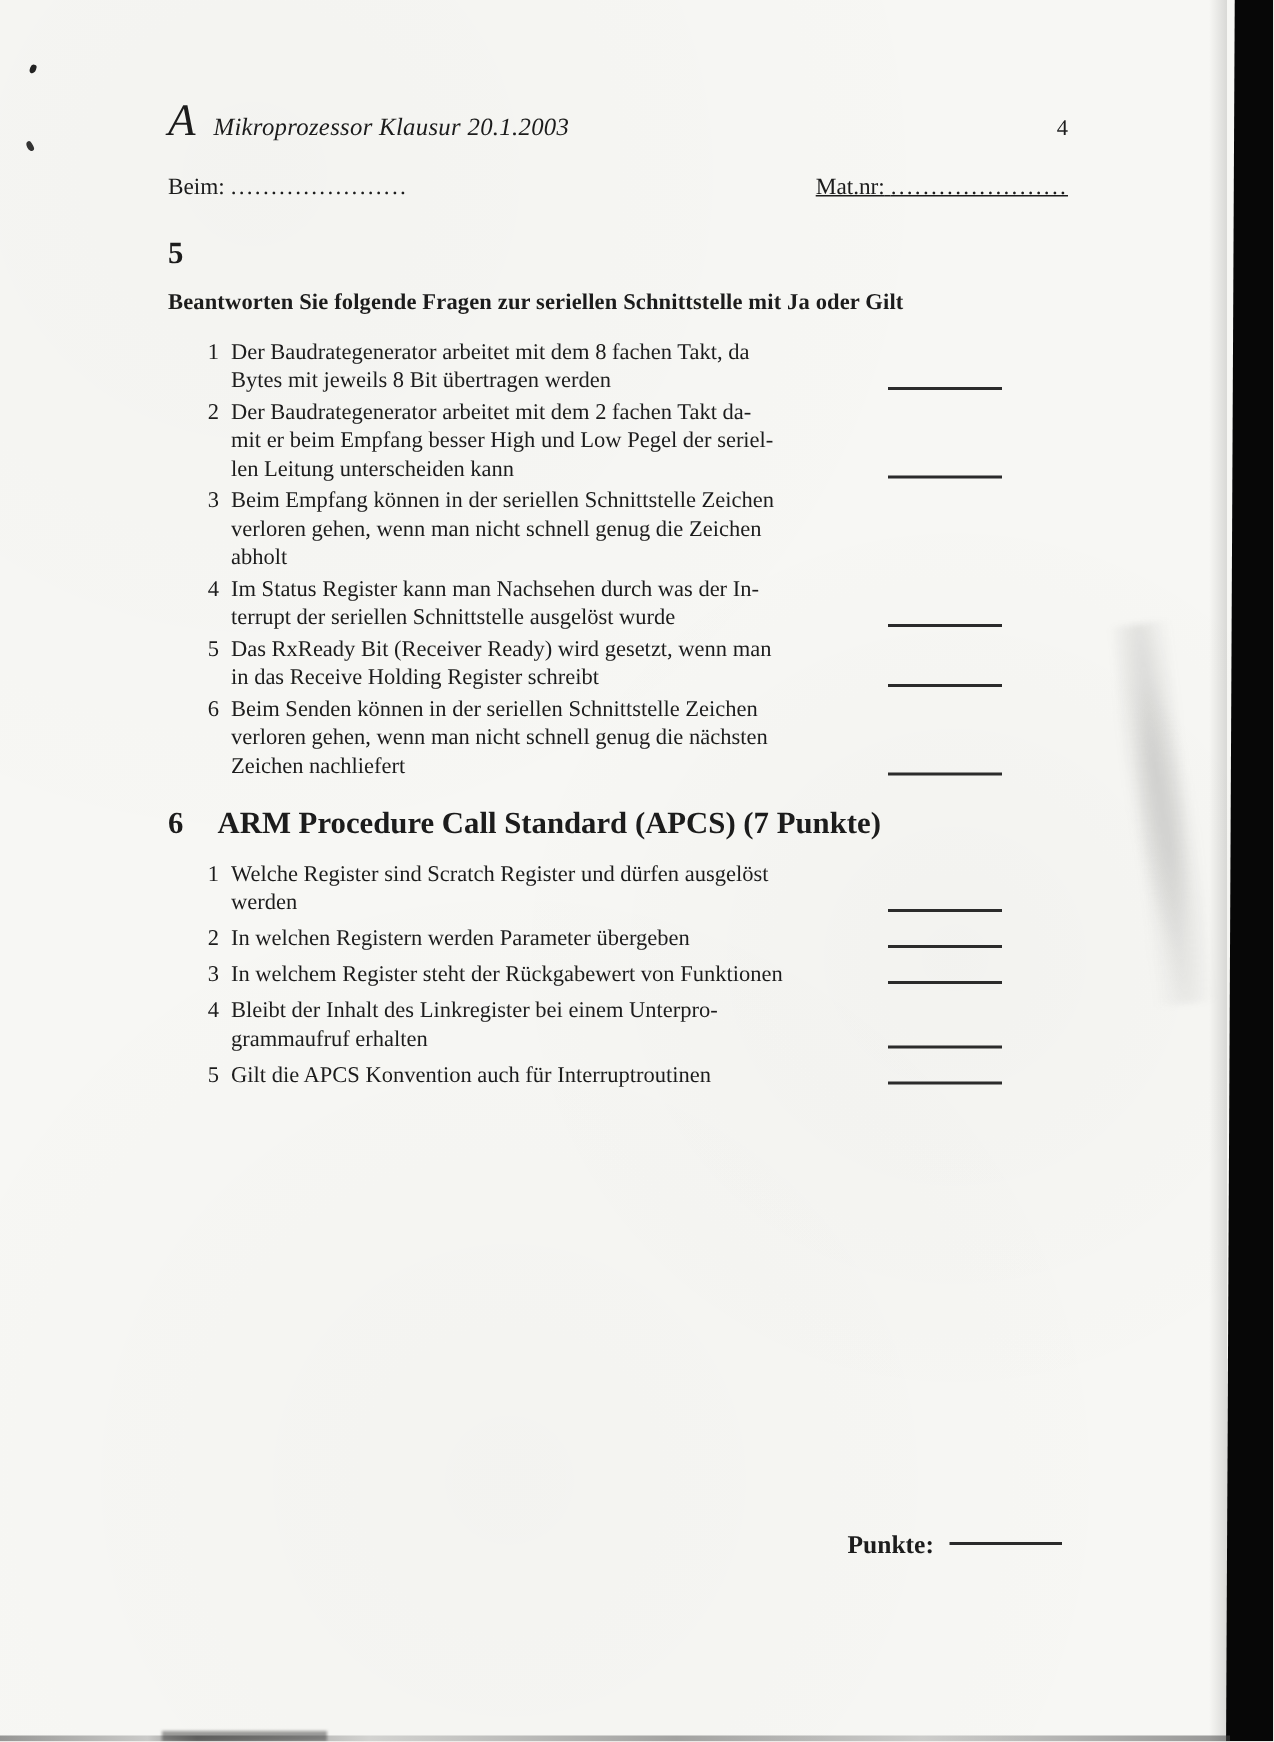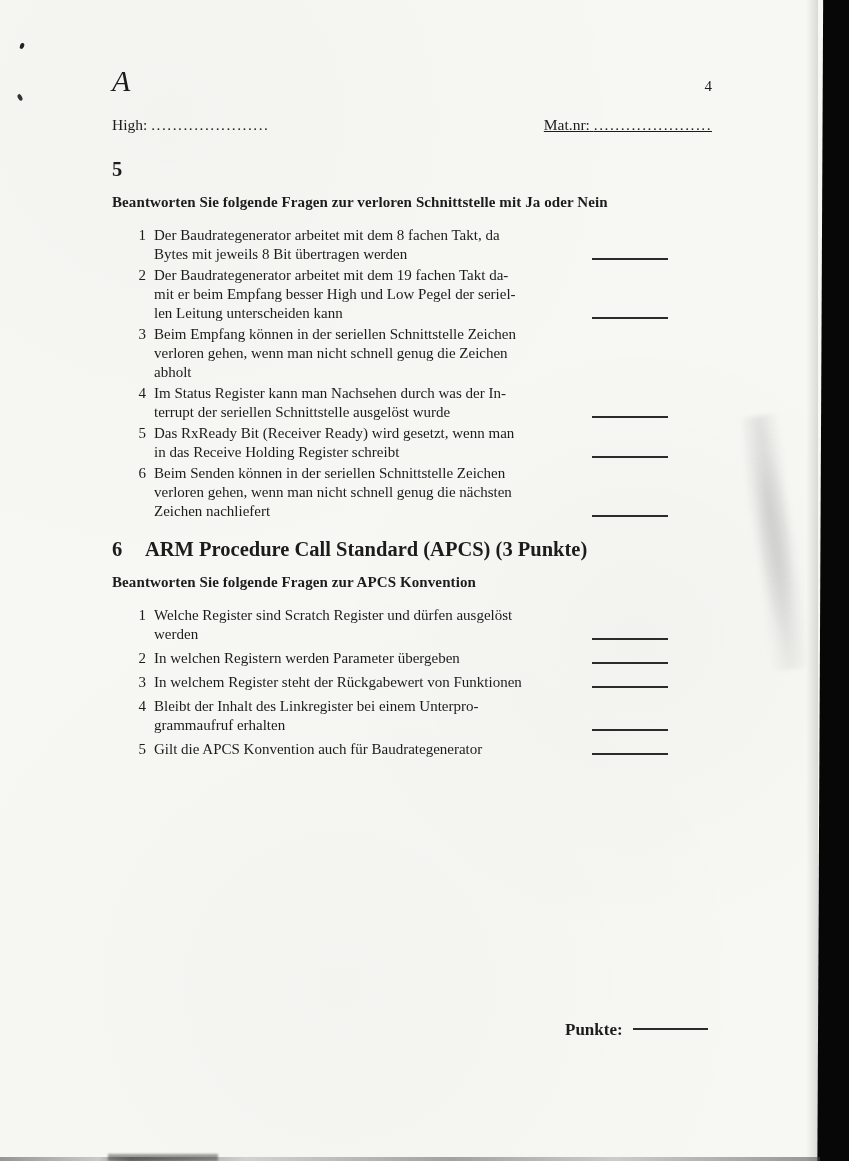--- a/index.html
+++ b/index.html
@@ -97,48 +97,49 @@
 <div class="page">
 
   <div class="bleed"></div>
   <div class="speck1"></div>
   <div class="speck2"></div>
 
   <div class="content">
 
     <div class="hdr">
       <span class="version-letter">A</span>
+      <span class="hdr-title">Mikroprozessor Klausur 20.1.2003</span>
       <span class="hdr-page">4</span>
     </div>
 
     <div class="idrow">
-      <span class="idfield"><span>High:</span> <span class="dots">......................</span></span>
+      <span class="idfield"><span>Beim:</span> <span class="dots">......................</span></span>
       <span class="idfield id-mat"><span>Mat.nr:</span> <span class="dots">......................</span></span>
     </div>
 
     <div class="section sec5">
       <div class="sec-head">
         <span class="sec-num">5</span>
       </div>
-      <div class="sec-intro">Beantworten Sie folgende Fragen zur verloren Schnittstelle mit Ja oder Nein</div>
+      <div class="sec-intro">Beantworten Sie folgende Fragen zur seriellen Schnittstelle mit Ja oder Gilt</div>
       <div class="qlist">
 
         <div class="q">
           <div class="q-main">
             <span class="q-num">1</span>
             <span class="q-text">Der Baudrategenerator arbeitet mit dem 8 fachen Takt, da
 Bytes mit jeweils 8 Bit übertragen werden</span>
           </div>
           <span class="answer-line"></span>
         </div>
 
         <div class="q">
           <div class="q-main">
             <span class="q-num">2</span>
-            <span class="q-text">Der Baudrategenerator arbeitet mit dem 19 fachen Takt da-
+            <span class="q-text">Der Baudrategenerator arbeitet mit dem 2 fachen Takt da-
 mit er beim Empfang besser High und Low Pegel der seriel-
 len Leitung unterscheiden kann</span>
           </div>
           <span class="answer-line"></span>
         </div>
 
         <div class="q">
           <div class="q-main">
             <span class="q-num">3</span>
             <span class="q-text">Beim Empfang können in der seriellen Schnittstelle Zeichen
@@ -175,23 +176,22 @@
           </div>
           <span class="answer-line"></span>
         </div>
 
       </div>
     </div>
 
     <div class="section sec6">
       <div class="sec-head">
         <span class="sec-num">6</span>
-        <span>ARM Procedure Call Standard (APCS) (3 Punkte)</span>
-      </div>
-      <div class="sec-intro">Beantworten Sie folgende Fragen zur APCS Konvention</div>
+        <span>ARM Procedure Call Standard (APCS) (7 Punkte)</span>
+      </div>
       <div class="qlist">
 
         <div class="q">
           <div class="q-main">
             <span class="q-num">1</span>
             <span class="q-text">Welche Register sind Scratch Register und dürfen ausgelöst
 werden</span>
           </div>
           <span class="answer-line"></span>
         </div>
@@ -217,21 +217,21 @@
             <span class="q-num">4</span>
             <span class="q-text">Bleibt der Inhalt des Linkregister bei einem Unterpro-
 grammaufruf erhalten</span>
           </div>
           <span class="answer-line"></span>
         </div>
 
         <div class="q">
           <div class="q-main">
             <span class="q-num">5</span>
-            <span class="q-text">Gilt die APCS Konvention auch für Baudrategenerator</span>
+            <span class="q-text">Gilt die APCS Konvention auch für Interruptroutinen</span>
           </div>
           <span class="answer-line"></span>
         </div>
 
       </div>
     </div>
 
     <div class="points">
       <span class="points-label">Punkte:</span>
       <span class="points-line"></span>

